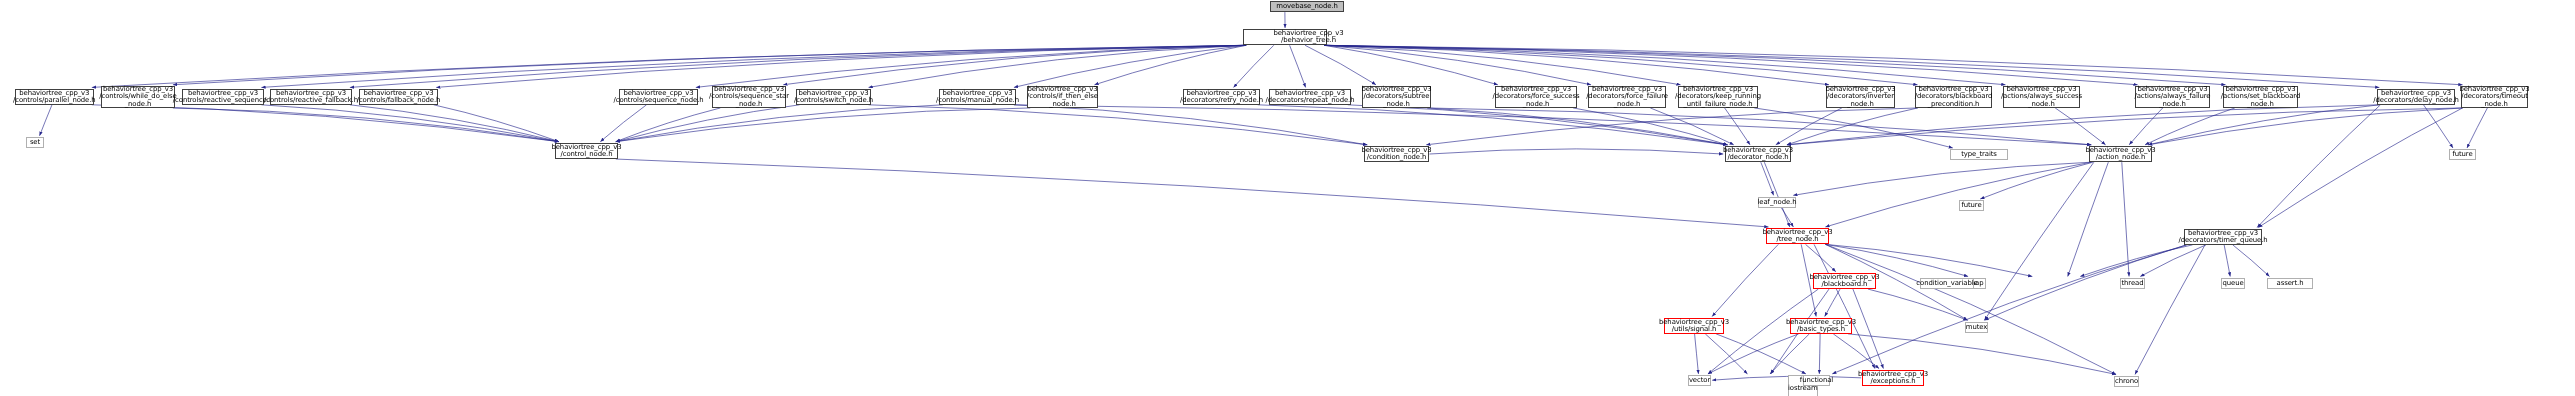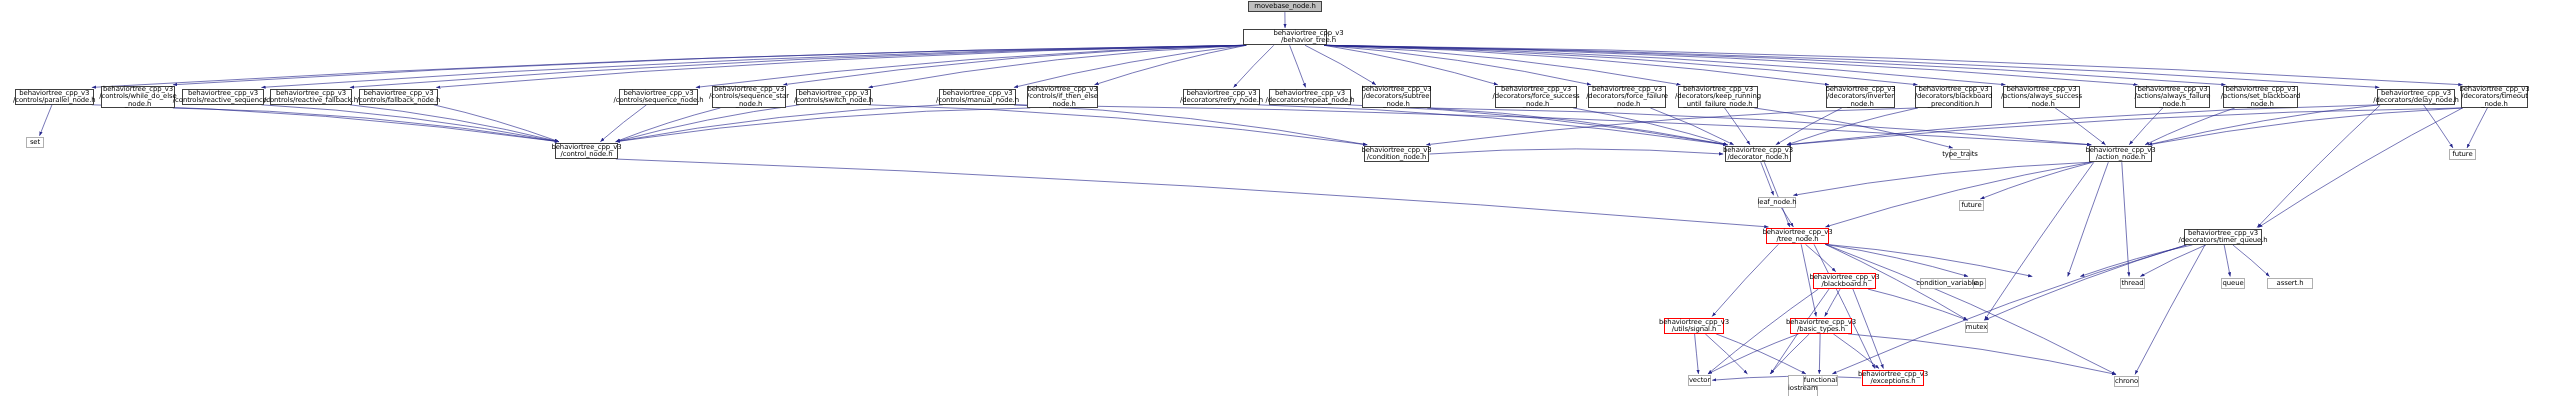--- a/index.html
+++ b/index.html
@@ -28,20 +28,21 @@
     font-size:6.9px;
     line-height:7.4px;
     color:#000000;
     white-space:pre;
     letter-spacing:-0.1px;
     z-index:5;
   }
   .node.root{
     background:#bfbfbf;
     border:0.5px solid #404040;
+    margin-left:22px;
   }
   .node.hdr{
     border:0.5px solid #404040;
   }
   .node.red{
     border:1.1px solid #ff0000;
   }
   .node.sys{
     border:0.5px solid #b0b0b0;
     font-size:6.9px;
@@ -223,21 +224,21 @@
       <div class="node hdr" style="left: 2461px; top: 86px; width: 67px; height: 22px;">behaviortree_cpp_v3
 /decorators/timeout
 _node.h</div>
       <div class="node sys" style="left: 26px; top: 137px; width: 18px; height: 10.5px;">set</div>
       <div class="node hdr" style="left: 555px; top: 143px; width: 63px; height: 16.3px;">behaviortree_cpp_v3
 /control_node.h</div>
       <div class="node hdr" style="left: 1364px; top: 146px; width: 65px; height: 16.3px;">behaviortree_cpp_v3
 /condition_node.h</div>
       <div class="node hdr" style="left: 1725px; top: 146px; width: 66px; height: 16.3px;">behaviortree_cpp_v3
 /decorator_node.h</div>
-      <div class="node sys" style="left: 1950px; top: 149px; width: 20px; height: 10.5px;">type_traits</div>
+      <div class="node sys" style="left: 1950px; top: 149px; width: 58px; height: 10.5px;">type_traits</div>
       <div class="node hdr" style="left: 2089px; top: 146px; width: 63px; height: 16.3px;">behaviortree_cpp_v3
 /action_node.h</div>
       <div class="node sys" style="left: 2449px; top: 149px; width: 27px; height: 10.5px;">future</div>
       <div class="node sys" style="left: 1758px; top: 197px; width: 38px; height: 10.5px;">leaf_node.h</div>
       <div class="node sys" style="left: 1959px; top: 200px; width: 25px; height: 10.5px;">future</div>
       <div class="node red" style="left: 1766px; top: 228px; width: 63px; height: 16.3px;">behaviortree_cpp_v3
 /tree_node.h</div>
       <div class="node hdr" style="left: 2184px; top: 229px; width: 78px; height: 16.3px;">behaviortree_cpp_v3
 /decorators/timer_queue.h</div>
       <div class="node red" style="left: 1813px; top: 273px; width: 63px; height: 16.3px;">behaviortree_cpp_v3
@@ -247,19 +248,19 @@
       <div class="node sys" style="left: 2120px; top: 278px; width: 25px; height: 10.5px;">thread</div>
       <div class="node sys" style="left: 2221px; top: 278px; width: 24px; height: 10.5px;">queue</div>
       <div class="node sys" style="left: 2267px; top: 278px; width: 46px; height: 10.5px;">assert.h</div>
       <div class="node red" style="left: 1664px; top: 318px; width: 60px; height: 16.3px;">behaviortree_cpp_v3
 /utils/signal.h</div>
       <div class="node red" style="left: 1790px; top: 318px; width: 62px; height: 16.3px;">behaviortree_cpp_v3
 /basic_types.h</div>
       <div class="node sys" style="left: 1965px; top: 322px; width: 23px; height: 10.5px;">mutex</div>
       <div class="node sys" style="left: 1688px; top: 375px; width: 23px; height: 10.5px;">vector</div>
       <div class="node sys" style="left: 1788px; top: 375px; width: 29.5px; height: 28px;">iostream</div>
-      <div class="node sys" style="left: 1803px; top: 375px; width: 35px; height: 10.5px;">functional</div>
+      <div class="node sys" style="left: 1803px; top: 375px; width: 27px; height: 10.5px;">functional</div>
       <div class="node red" style="left: 1862px; top: 370px; width: 62px; height: 16.3px;">behaviortree_cpp_v3
 /exceptions.h</div>
       <div class="node sys" style="left: 2114px; top: 376px; width: 25px; height: 10.5px; text-align: right;">chrono</div>
     </div>
 </div>
 
 
 </body></html>

